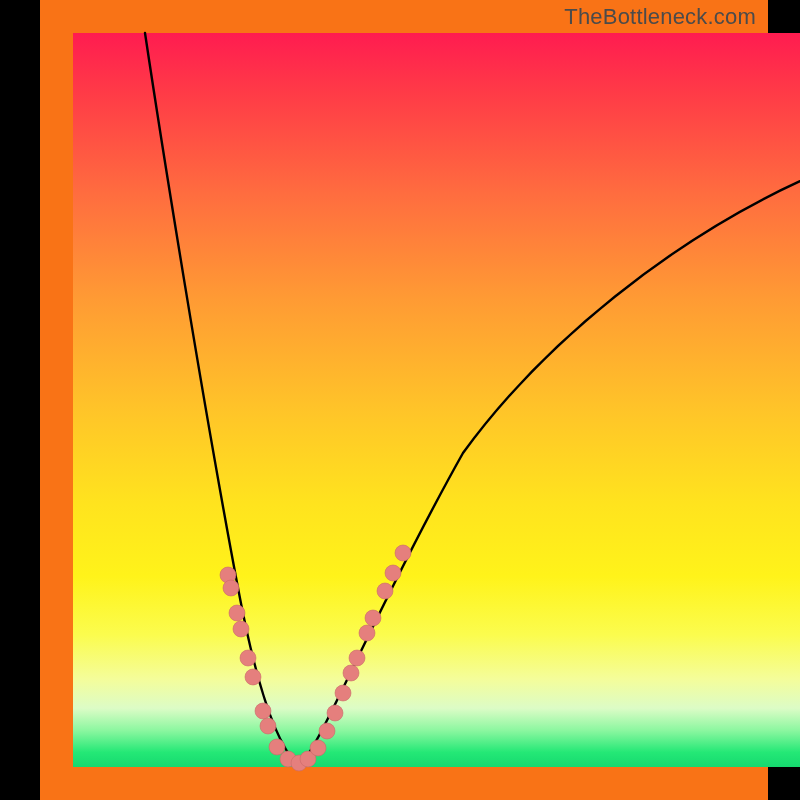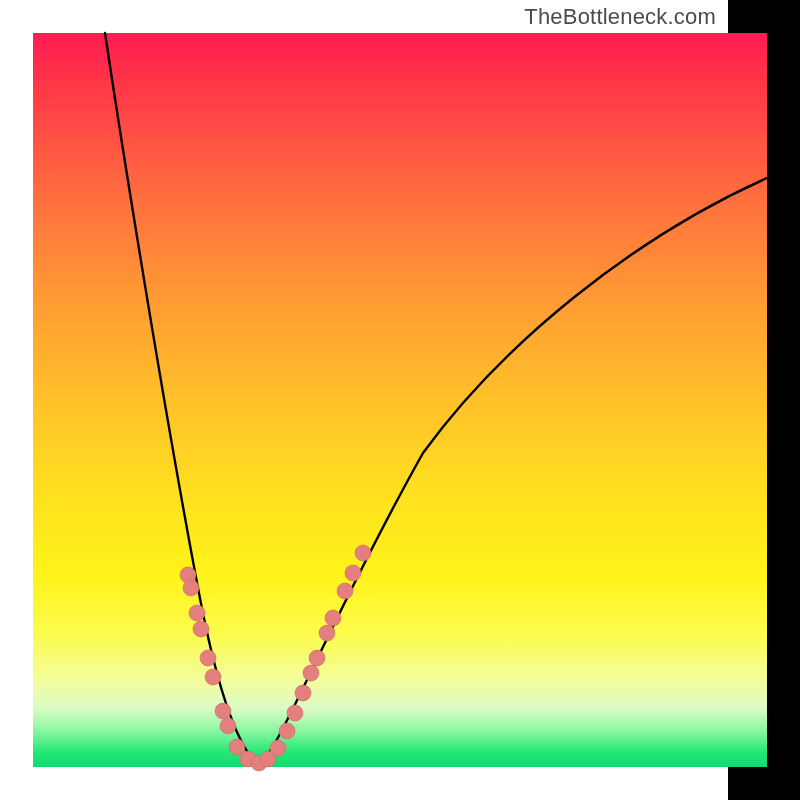--- a/index.html
+++ b/index.html
@@ -8,21 +8,22 @@
     width: 800px;
     height: 800px;
     overflow: hidden;
     background: #000;
     font-family: Arial, Helvetica, sans-serif;
   }
   .frame {
     position: relative;
     width: 728px;
     height: 800px;
-    background: #ffffff;
+    background: #f97316;
+    margin-left: 40px;
   }
   .watermark {
     position: absolute;
     top: 4px;
     right: 12px;
     color: #4b4b4b;
     font-size: 22px;
     font-weight: 400;
     letter-spacing: 0.2px;
     z-index: 5;

